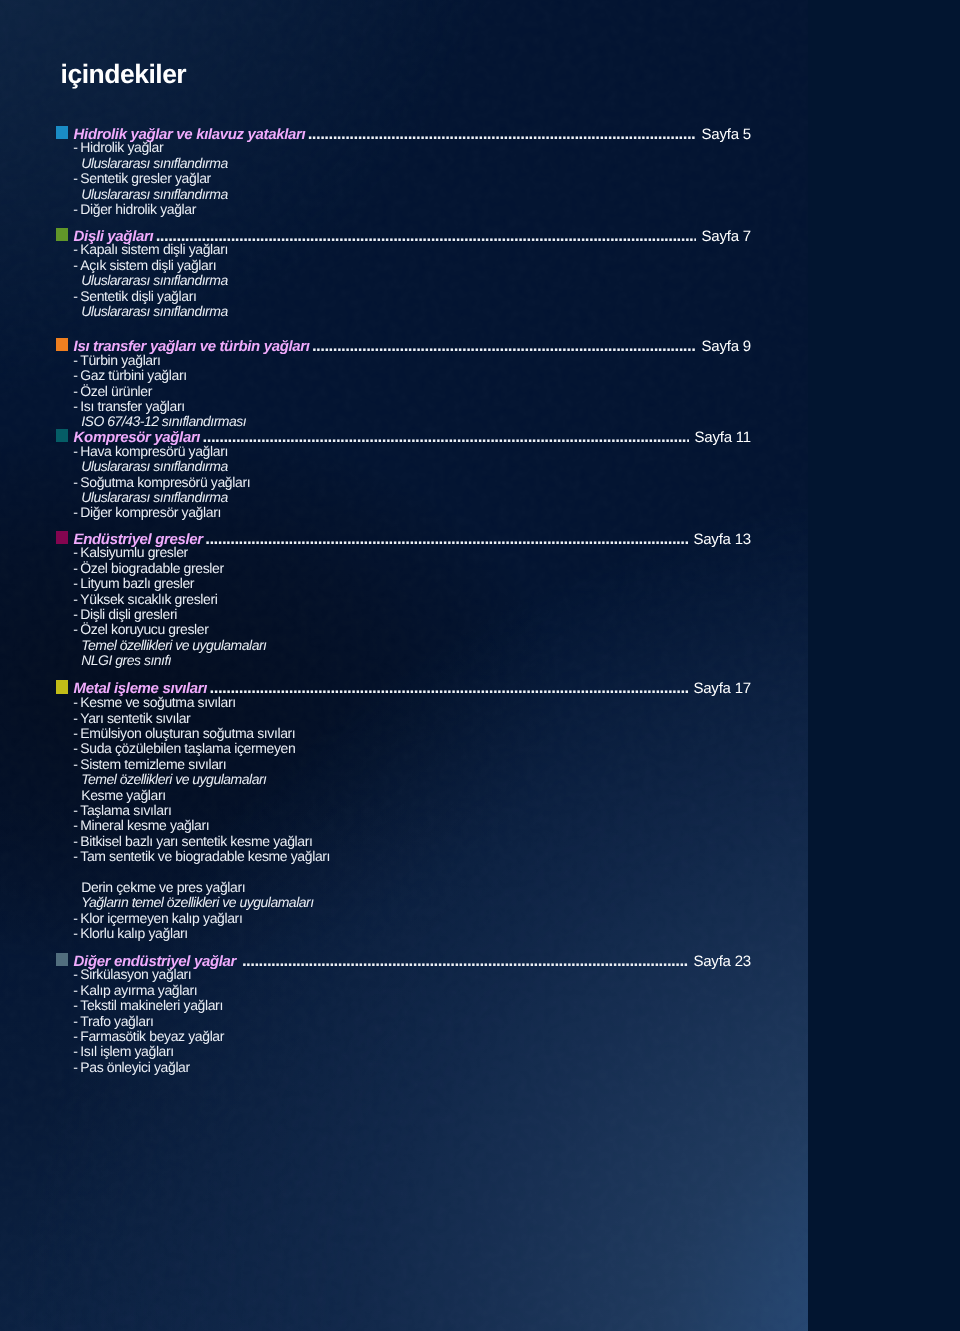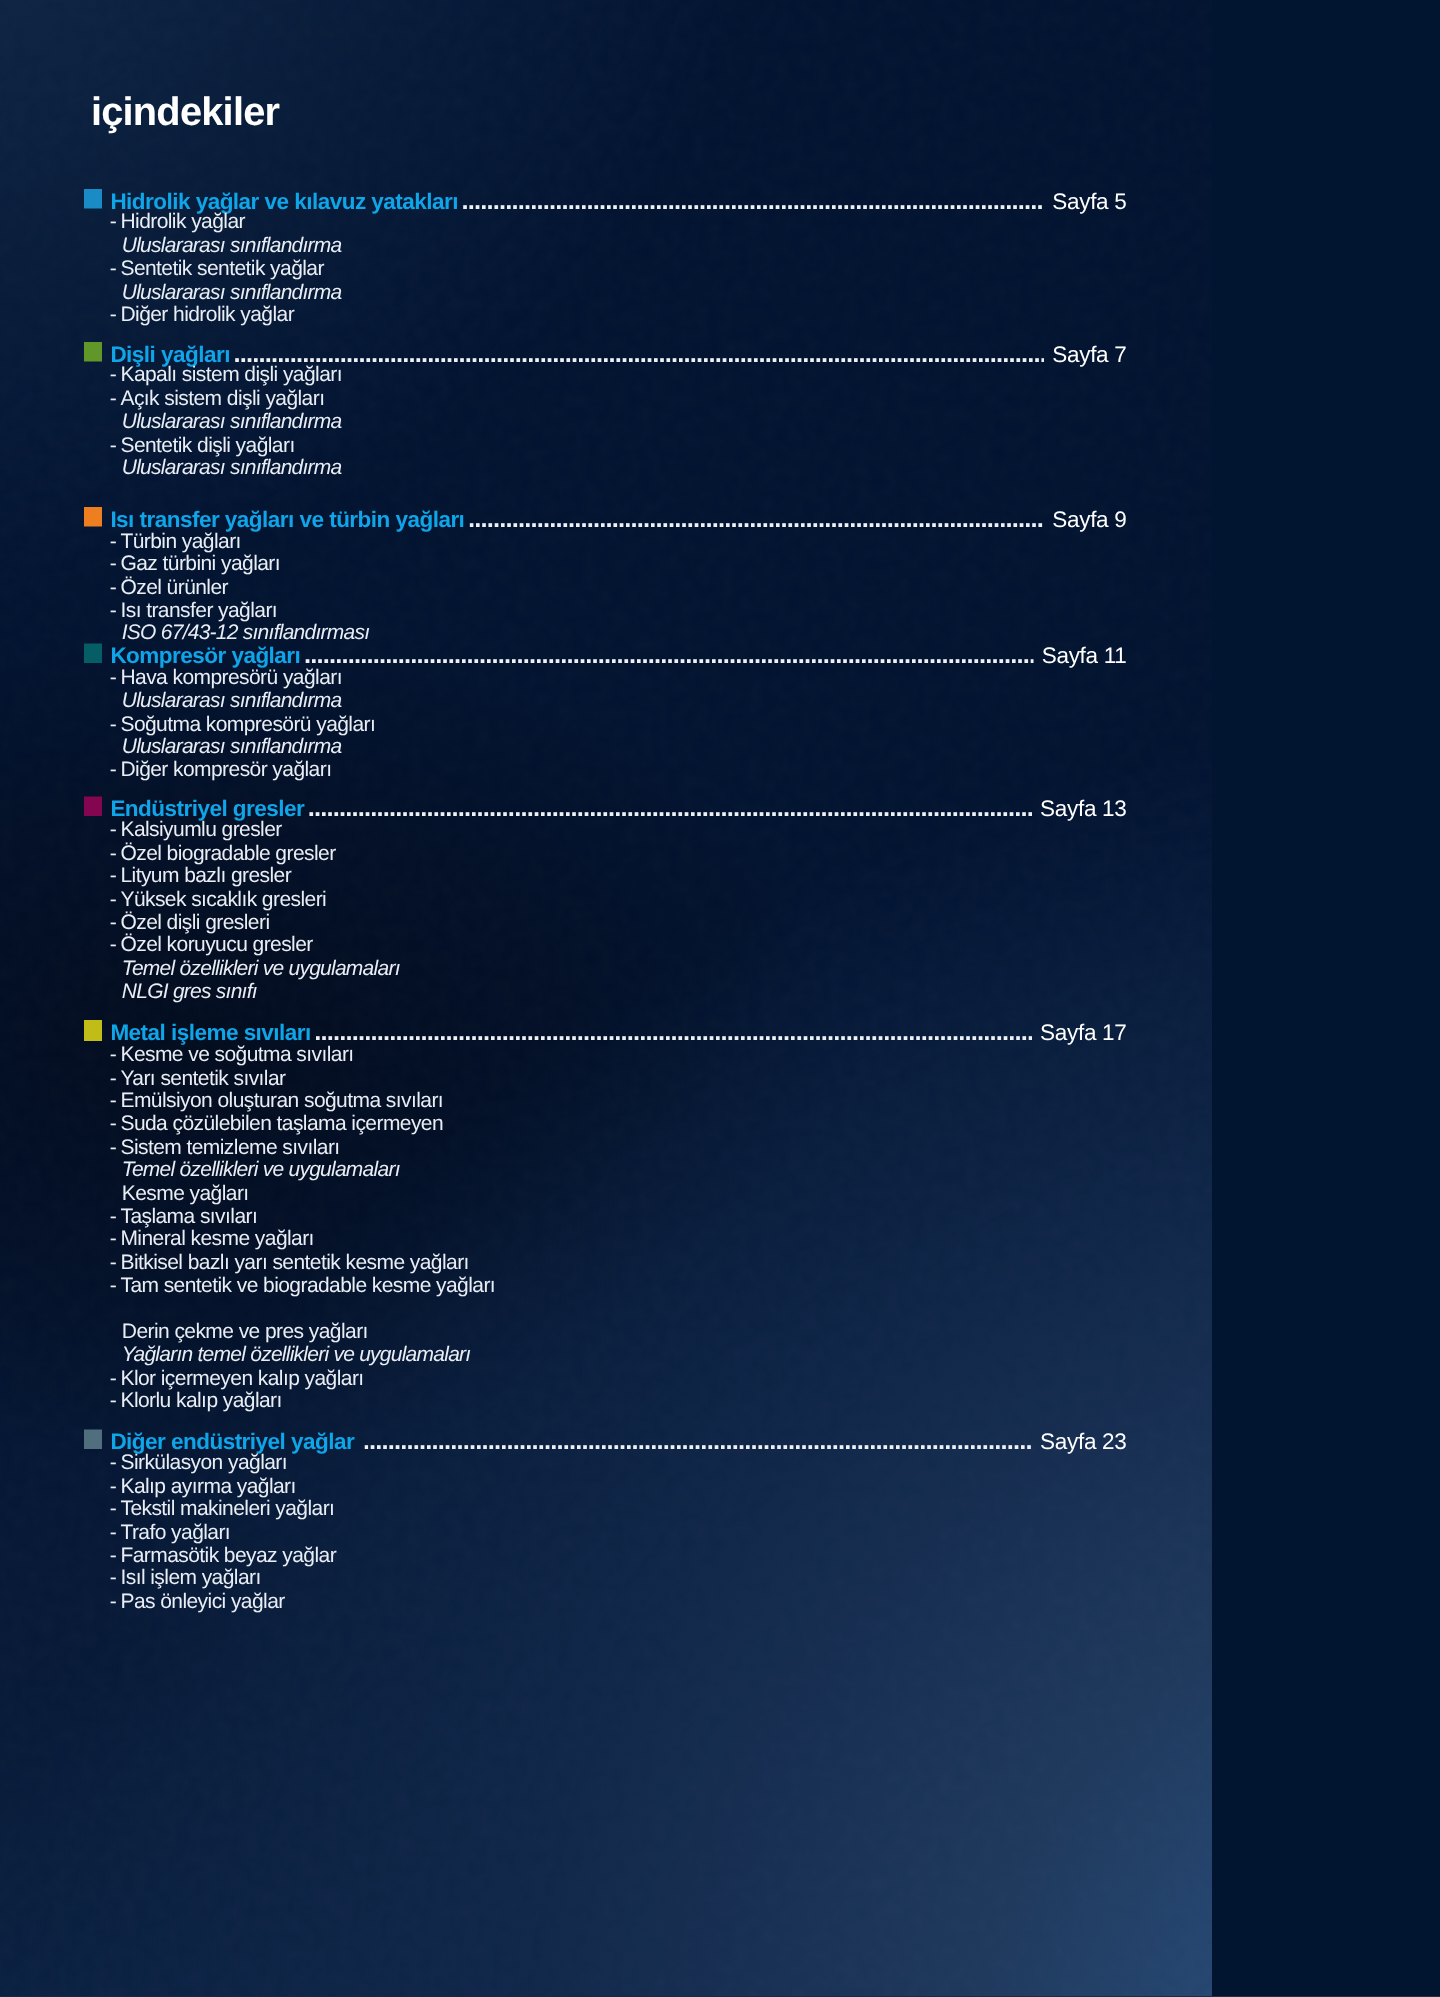--- a/index.html
+++ b/index.html
@@ -23,22 +23,22 @@
   #page-title{position:absolute;left:60.6px;top:60.9px;
      font-size:26.5px;font-weight:bold;color:#ffffff;letter-spacing:-0.5px;
      line-height:26.5px;white-space:nowrap;margin:0;}
 
   #toc{position:absolute;left:0;top:0;width:960px;height:1331px;}
 
   .section{position:absolute;left:0;width:960px;}
   .sec-head{position:relative;height:17px;}
   .bullet{position:absolute;left:55.9px;top:-0.1px;width:12.3px;height:13.4px;}
   .sec-title{position:absolute;left:73.6px;top:0;
-     font-size:15px;font-weight:bold;color:#0ea5e9;white-space:nowrap;
-     line-height:17px;letter-spacing:-0.35px;}
+     font-size:15px;font-weight:bold;color:#f0abfc;white-space:nowrap;
+     line-height:17px;letter-spacing:-0.35px;font-style:italic;}
   .leader-wrap{position:absolute;left:73.6px;top:0;right:209px;height:17px;overflow:hidden;display:block;}
   .leader{position:absolute;left:-0.8px;top:-1.1px;white-space:nowrap;display:block;
      font-size:17px;font-weight:bold;color:#eef2f7;line-height:17px;
      letter-spacing:-0.556px;}
   .sec-page{position:absolute;left:0;top:0;width:751px;text-align:right;
      font-size:15px;font-weight:normal;color:#ffffff;line-height:17px;
      white-space:nowrap;letter-spacing:-0.2px;}
 
   .items{position:absolute;left:0;top:14.8px;width:960px;}
   .item{position:relative;height:15.42px;line-height:15.42px;
@@ -81,21 +81,21 @@
     <div class="items">
             <div class="item">
               <span class="dash">-</span>
               <span class="txt">Hidrolik yağlar</span>
             </div>
             <div class="item italic">
               <span class="txt">Uluslararası sınıflandırma</span>
             </div>
             <div class="item">
               <span class="dash">-</span>
-              <span class="txt">Sentetik sentetik yağlar</span>
+              <span class="txt">Sentetik gresler yağlar</span>
             </div>
             <div class="item italic">
               <span class="txt">Uluslararası sınıflandırma</span>
             </div>
             <div class="item">
               <span class="dash">-</span>
               <span class="txt">Diğer hidrolik yağlar</span>
             </div>
           </div>
   </div>
@@ -211,21 +211,21 @@
             <div class="item">
               <span class="dash">-</span>
               <span class="txt">Lityum bazlı gresler</span>
             </div>
             <div class="item">
               <span class="dash">-</span>
               <span class="txt">Yüksek sıcaklık gresleri</span>
             </div>
             <div class="item">
               <span class="dash">-</span>
-              <span class="txt">Özel dişli gresleri</span>
+              <span class="txt">Dişli dişli gresleri</span>
             </div>
             <div class="item">
               <span class="dash">-</span>
               <span class="txt">Özel koruyucu gresler</span>
             </div>
             <div class="item italic">
               <span class="txt">Temel özellikleri ve uygulamaları</span>
             </div>
             <div class="item italic">
               <span class="txt">NLGI gres sınıfı</span>

